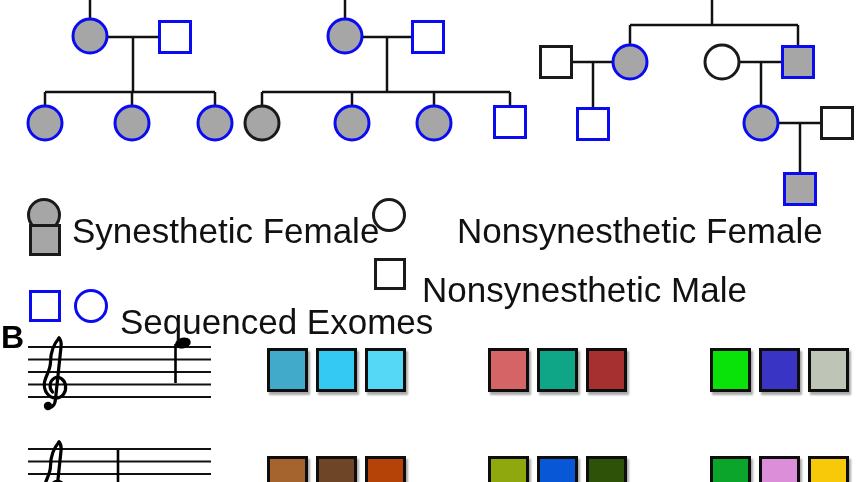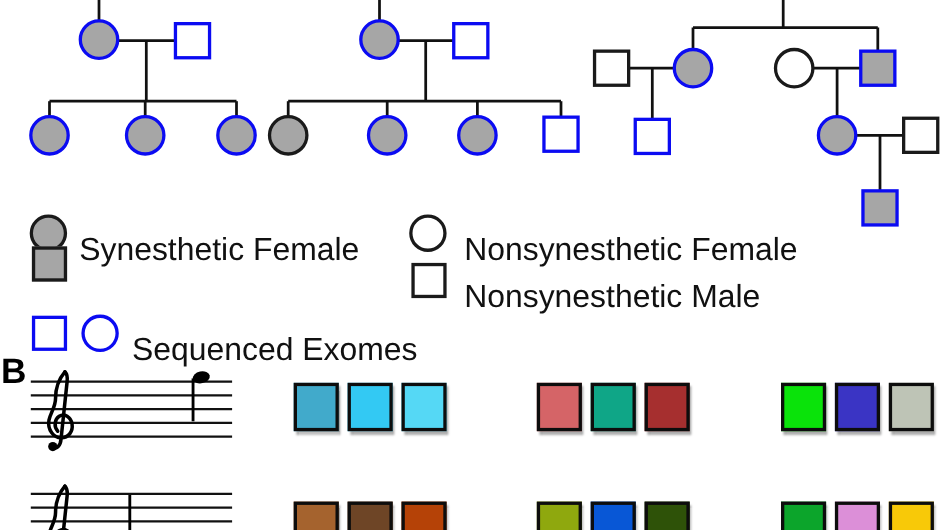--- a/index.html
+++ b/index.html
@@ -5,21 +5,21 @@
   html,body{margin:0;padding:0;}
   body{
     width:857px;height:482px;overflow:hidden;position:relative;
     background:#ffffff;font-family:"Liberation Sans", sans-serif;
   }
   #fig-svg{position:absolute;left:0;top:0;}
   .legend-row{position:absolute;display:flex;align-items:center;}
   .leg-symbols{display:flex;align-items:center;gap:13px;}
   .leg-circle{width:28px;height:28px;border:3px solid #1a1a1a;border-radius:50%;box-sizing:content-box;}
   .leg-square{width:26px;height:26px;border:3px solid #1a1a1a;box-sizing:content-box;}
-  .leg-label{font-size:29px;color:#111;white-space:nowrap;line-height:1;margin-top:32px;}
+  .leg-label{font-size:35px;color:#111;white-space:nowrap;line-height:1;margin-top:32px;}
   .panel-label{position:absolute;font-weight:bold;color:#000;line-height:1;}
   .swatch-group{position:absolute;display:flex;gap:8px;}
   .color-swatch{width:41px;height:44px;border:3px solid #0d0d0d;box-sizing:border-box;
     box-shadow:2px 3px 2px #a9a9a9;}
 </style>
 </head>
 <body>
 
 <svg id="fig-svg" width="857" height="482" viewBox="0 0 857 482">
     <line x1="90" y1="0" x2="90" y2="19" stroke="#111111" stroke-width="2.5"></line>
@@ -103,27 +103,27 @@
         <div class="leg-square" style="background: rgb(166, 166, 166); border-color: rgb(26, 26, 26);"></div>
       </div>
     </div>
     <div class="legend-row" style="left: 29px; top: 272px; justify-content: flex-end;">
       <div class="leg-symbols" style="width: 91px;">
         <div class="leg-square" style="background: rgb(255, 255, 255); border-color: rgb(11, 11, 242);"></div>
         <div class="leg-circle" style="background: rgb(255, 255, 255); border-color: rgb(11, 11, 242);"></div>
       </div>
       <span class="leg-label">Sequenced Exomes</span>
     </div>
-    <div class="legend-row" style="left: 372px; top: 181px;">
+    <div class="legend-row" style="left: 372px; top: 181px; gap: 35px;">
       <div class="leg-symbols" style="width: 50px;">
         <div class="leg-circle" style="background: rgb(255, 255, 255); border-color: rgb(26, 26, 26);"></div>
       </div>
       <span class="leg-label">Nonsynesthetic Female</span>
     </div>
-    <div class="legend-row" style="left: 374px; top: 224px;">
+    <div class="legend-row" style="left: 374px; top: 240px;">
       <div class="leg-symbols" style="width: 48px;">
         <div class="leg-square" style="background: rgb(255, 255, 255); border-color: rgb(26, 26, 26);"></div>
       </div>
       <span class="leg-label">Nonsynesthetic Male</span>
     </div>
   </div>
 
 <div id="panel-b" class="panel-label" style="left:1px;top:321px;font-size:32px;">B</div>
 
 <div id="swatches">

